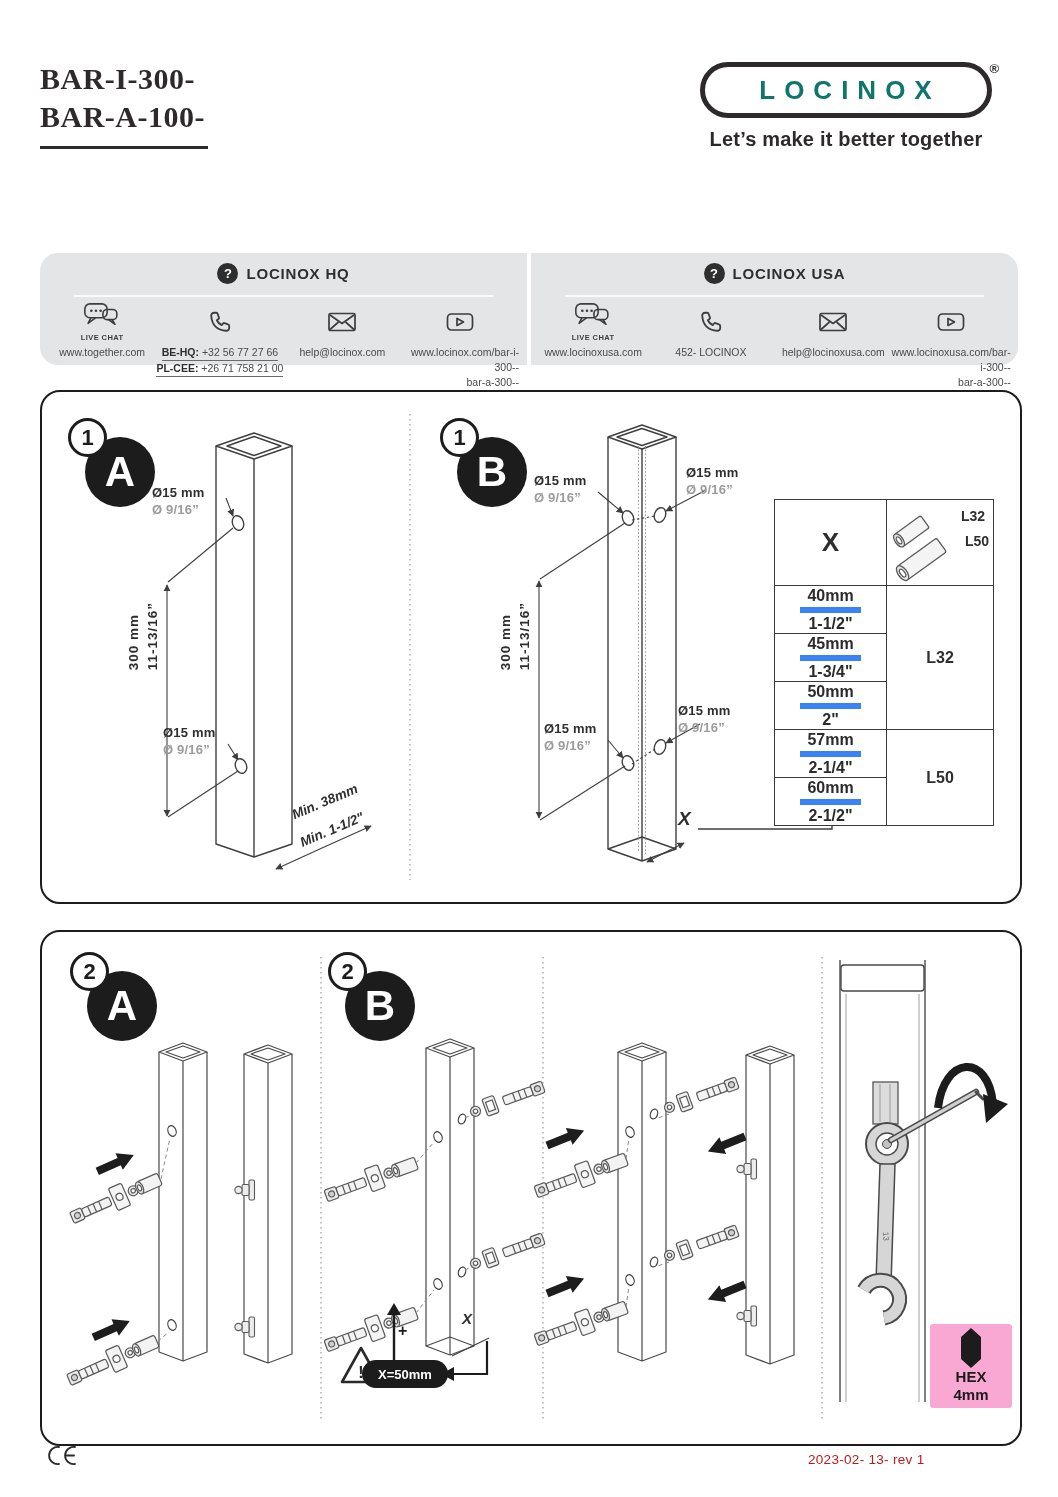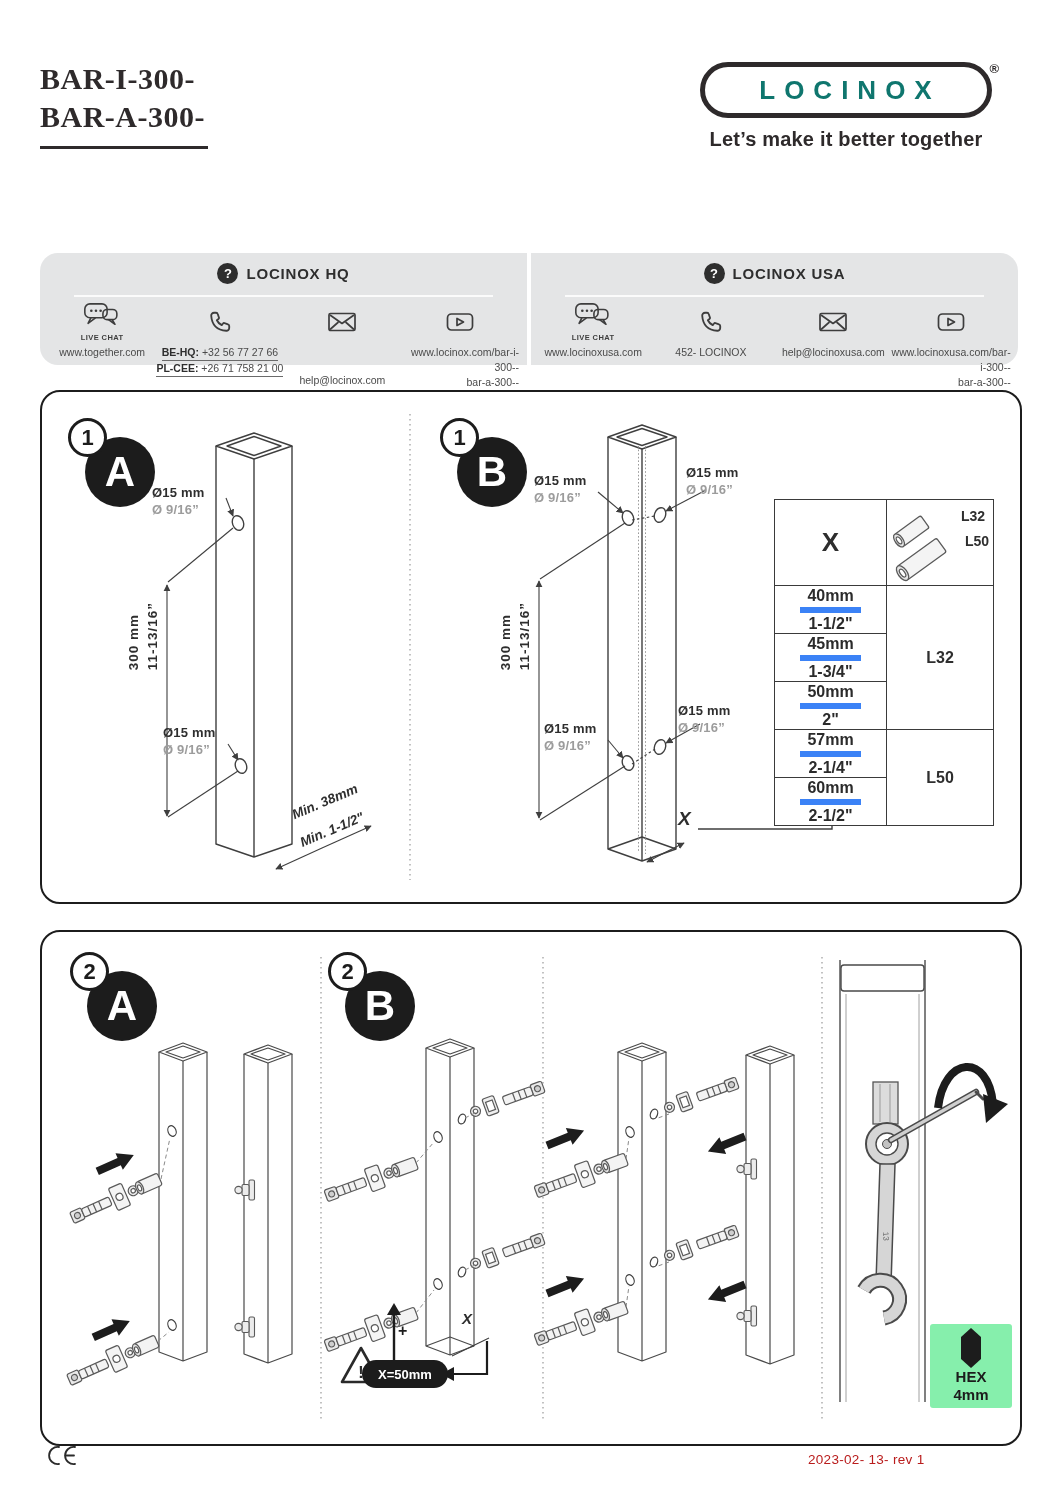--- a/index.html
+++ b/index.html
@@ -66,35 +66,35 @@
   .frac .top{font-size:16px;font-weight:bold;border-bottom:6px solid #3b82f6;padding:0 7px 2px;}
   .frac .bot{font-size:16px;font-weight:bold;padding-top:2px;}
   .grp{font-size:16px;font-weight:bold;color:#2e2e2e;}
   .sleeve-cell{position:relative;}
   .sleeve-lbl{position:absolute;font-size:14px;font-weight:bold;color:#2e2e2e;}
 
   
   .warn-pill{position:absolute;left:320px;top:428px;width:86px;height:28px;background:#1c1c1c;border-radius:14px;
              display:flex;align-items:center;justify-content:center;color:#fff;font-size:13px;font-weight:bold;z-index:3;}
   .plus-sign{position:absolute;left:356px;top:390px;font-size:16px;font-weight:bold;color:#1c1c1c;}
-  .hex-badge{position:absolute;left:888px;top:392px;width:82px;height:84px;background:#86efac;border-radius:3px;
+  .hex-badge{position:absolute;left:888px;top:392px;width:82px;height:84px;background:#f9a8d4;border-radius:3px;
              display:flex;flex-direction:column;align-items:center;justify-content:center;z-index:2;}
   .hex-badge .t{font-size:15px;font-weight:bold;color:#1c1c1c;line-height:18px;}
 
   
   .rev{position:absolute;left:808px;top:1452px;width:196px;text-align:left;font-size:13.5px;color:#b91c1c;letter-spacing:.3px;}
 </style>
 </head>
 <body>
 
 <div class="page">
 
   <div class="doc-title">
     <div>BAR-I-300-</div>
-    <div>BAR-A-300-</div>
+    <div>BAR-A-100-</div>
   </div>
   <div class="title-underline"></div>
 
   <div class="logo-wrap">
     <div class="logo-pill" style="position:relative;">
       <span class="logo-text">LOCINOX</span>
       <span class="logo-reg">®</span>
     </div>
     <div class="logo-tagline">Let’s make it better together</div>
   </div>
@@ -134,21 +134,21 @@
           <div class="icwrap">
             <svg width="26" height="26" viewBox="0 0 24 24">
               <path d="M6.5,3.5 C5,3.5 3.8,4.7 3.9,6.2 C4.5,14.6 9.4,19.5 17.8,20.1 C19.3,20.2 20.5,19 20.5,17.5 L20.5,15.6 C20.5,14.9 20.1,14.3 19.4,14.1 L16.2,13 C15.7,12.8 15.1,13 14.8,13.4 L13.6,14.9 C11.3,13.8 10.2,12.7 9.1,10.4 L10.6,9.2 C11,8.9 11.2,8.3 11,7.8 L9.9,4.6 C9.7,3.9 9.1,3.5 8.4,3.5 Z" fill="none" stroke="#3d3d3d" stroke-width="1.7" stroke-linejoin="round"></path>
             </svg>
           </div>
           <div class="clabel" style="line-height:15px;">
             <span class="phone-row"><b>BE-HQ:</b> <span>+32 56 77 27 66</span></span><br>
             <span class="phone-row"><b>PL-CEE:</b> <span>+26 71 758 21 00</span></span>
           </div>
         </div>
-        <div class="ccol" style="width:25%;gap:28px;">
+        <div class="ccol" style="width:25%;">
           <div class="icwrap">
             <svg width="30" height="24" viewBox="0 0 30 24">
               <g fill="none" stroke="#3d3d3d" stroke-width="1.7" stroke-linejoin="round">
                 <rect x="2" y="3.5" width="26" height="17" rx="1.5"></rect>
                 <path d="M3,5 L15,13.5 L27,5"></path>
                 <path d="M3,19.5 L11.5,12"></path>
                   <path d="M27,19.5 L18.5,12"></path>
               </g>
             </svg>
           </div>

